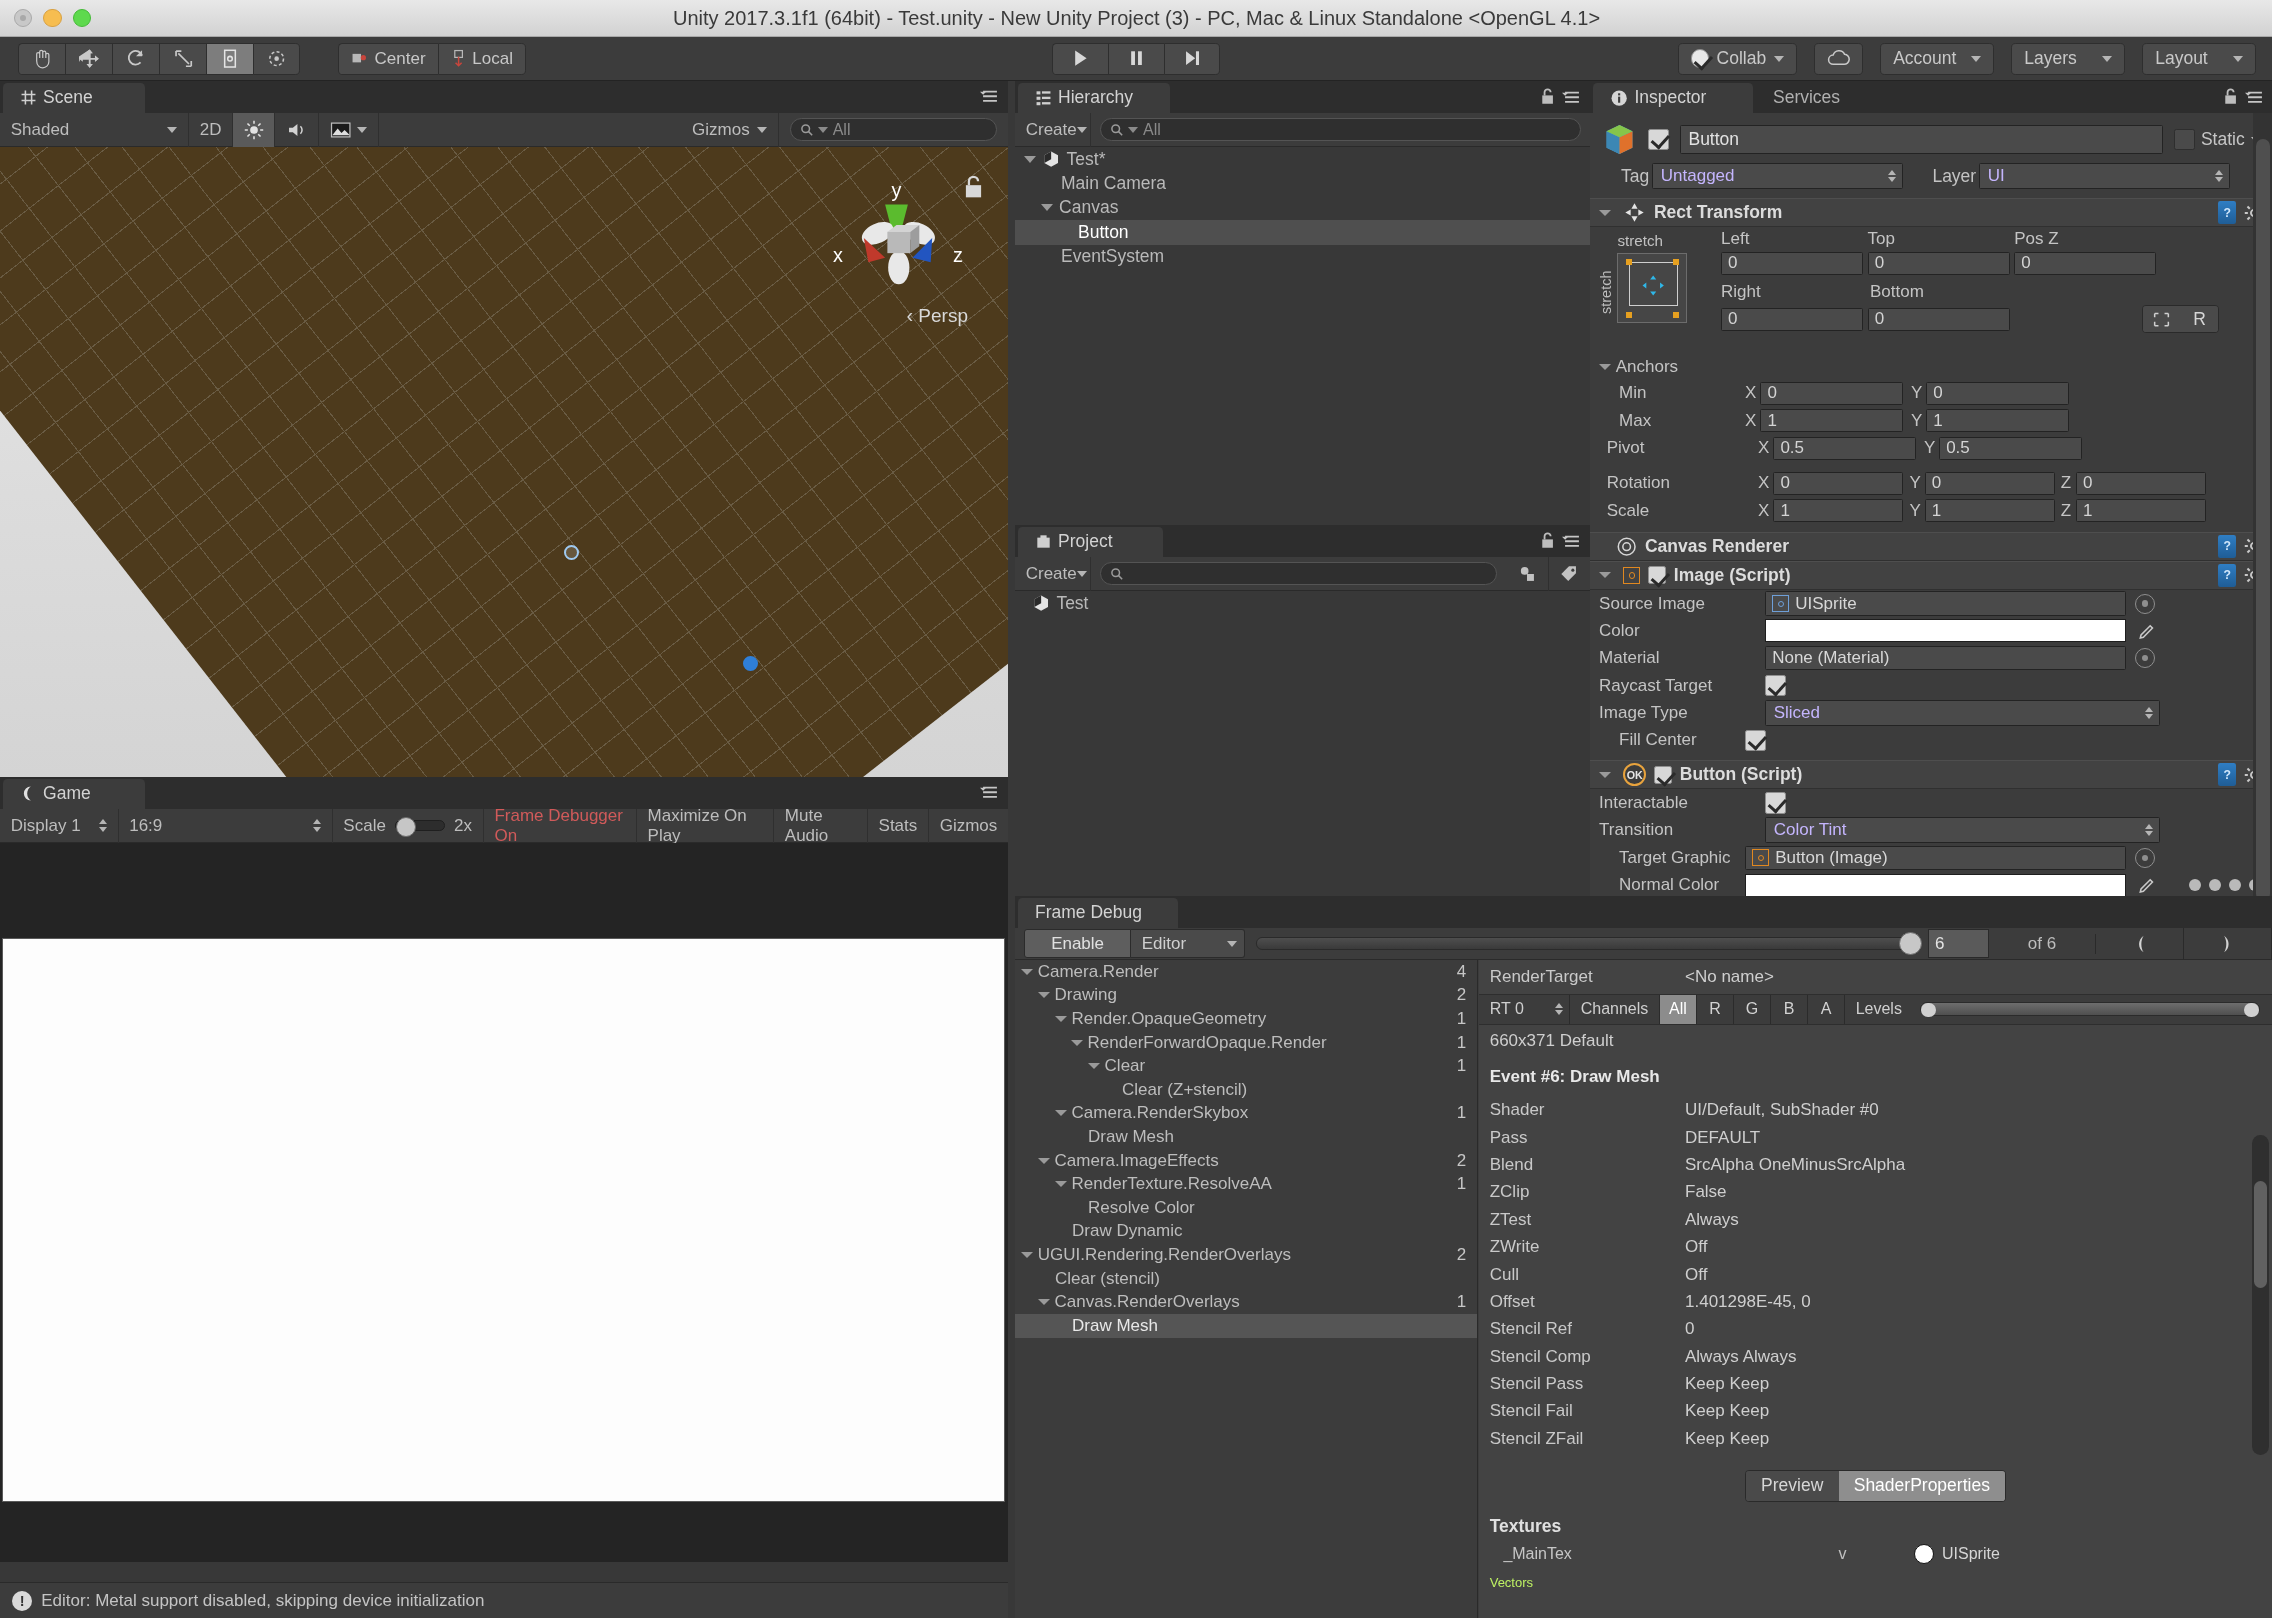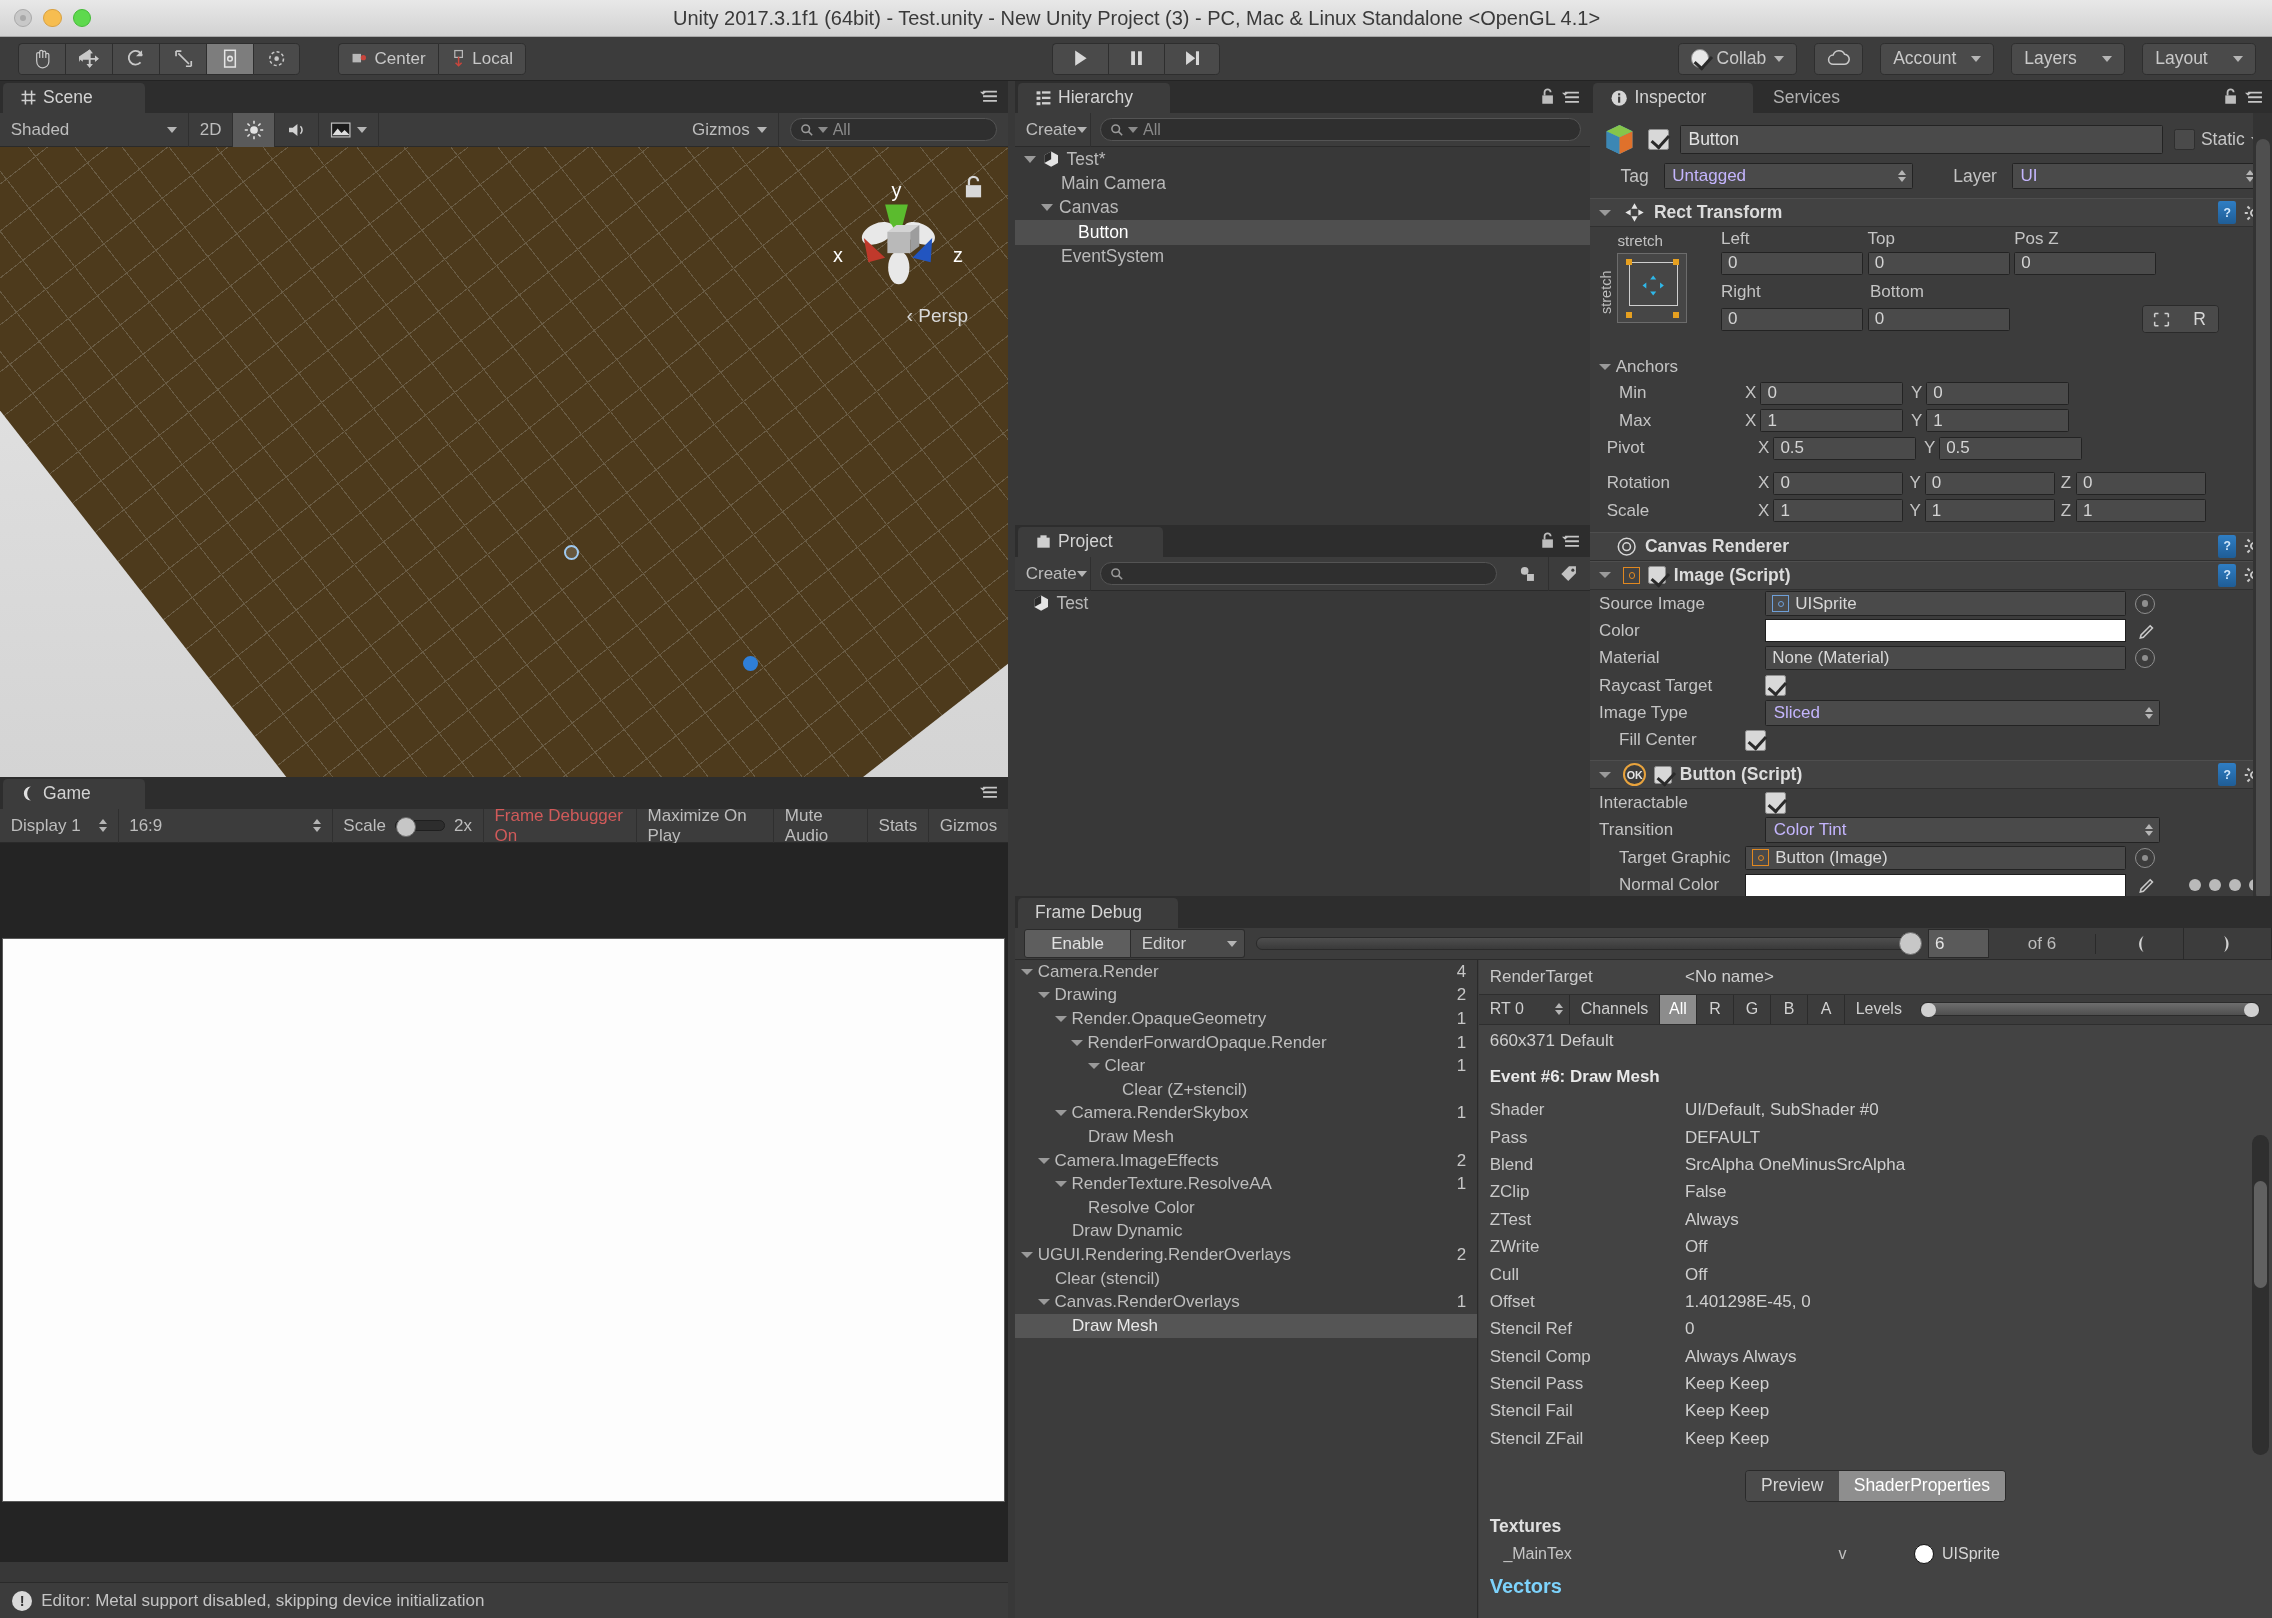--- a/index.html
+++ b/index.html
@@ -142,21 +142,21 @@
   #inspector-panel { left: 1590px; top: 81px; width: 683px; height: 815px; }
   .insp-body { position: absolute; left: 0; top: 32px; width: 683px; height: 783px; background: #3c3c3c; overflow: hidden; }
   .insp-head { display: flex; align-items: center; gap: 10.7px; padding: 9.1px 12.2px 0 12.2px; }
   .go-icon { width: 35px; height: 35px; flex: none; }
   .chk { width: 21.3px; height: 21.3px; background: #d8d8d8; border: 0.8px solid #8f8f8f; border-radius: 2.3px; position: relative; flex: none; }
   .chk.on::after { content:""; position:absolute; left:6.1px; top:1.5px; width:7.6px;height:13.7px;border:solid #2a2a2a; border-width:0 3px 3px 0; transform: rotate(42deg); }
   .chk.off { background: #4a4a4a; border-color: #2e2e2e; }
   .namefield { flex: 1; height: 29px; background: #4a4a4a; border: 0.8px solid #232323; border-radius: 1.5px; display: flex; align-items: center; padding: 0 7.6px; font-size: 17.5px; color: #e2e2e2; }
   .static-box { display: flex; align-items: center; gap: 6.1px; font-size: 17.5px; color: #c6c6c6; }
 
-  .taglayer { display: flex; align-items: center; gap: 15px; padding: 6.1px 12.2px 9.1px 12.2px; }
+  .taglayer { display: flex; align-items: center; gap: 3px; padding: 6.1px 12.2px 9.1px 12.2px; }
   .lbl { font-size: 17.5px; color: #c3c3c3; }
   .dropdown { height: 26px; background: #4a4a4a; border: 0.8px solid #232323; border-radius: 1.5px; display: flex; align-items: center; justify-content: space-between; padding: 0 6.1px 0 7.6px; font-size: 17px; color: #c4b5fd; }
   .updown { display: flex; flex-direction: column; gap: 2.3px; }
   .updown i { width: 0;height: 0;border-left: 4.6px solid transparent;border-right: 4.6px solid transparent; display: block;}
   .updown i.u { border-bottom: 5.3px solid #b5b5b5; }
   .updown i.d { border-top: 5.3px solid #b5b5b5; }
 
   .comp-header { height: 29px; background: #424242; border-top: 0.8px solid #4e4e4e; border-bottom: 0.8px solid #303030; display: flex; align-items: center; gap: 7.6px; padding: 0 9.1px; font-size: 17.5px; color: #dcdcdc; font-weight: bold; }
   .comp-header .spacer { flex: 1; }
   .doc-ico { width: 18.3px; height: 23px; background: linear-gradient(180deg,#2f7ec4,#1f5d96); border-radius: 2.3px; color: #cfe6fb; font-size: 12.2px; display:flex;align-items:center;justify-content:center;}
@@ -1212,21 +1212,21 @@
 
       <div style="padding:13.7px 0 0 10.7px;font-size:17.5px;font-weight:bold;color:#e0e0e0;">
         <span>Textures</span>
       </div>
       <div style="display:flex;align-items:center;padding:7.6px 0 0 24.4px;font-size:16px;">
         <span style="width:335px;color:#c6c6c6;">_MainTex</span>
         <span style="width:76px;color:#c0c0c0;">v</span>
         <span style="width:20px;height:20px;background:#fff;border:1.5px solid #141414;border-radius:10px 10px 10px 10px;margin-right:7.6px;"></span>
         <span style="color:#d6d6d6;">UISprite</span>
       </div>
-      <div style="padding:10.7px 0 0 10.7px;font-size:20px;font-weight:bold;color:#7dd3fc;">
+      <div style="padding:10.7px 0 0 10.7px;font-size:13px;font-weight:normal;color:#bef264;">
         <span>Vectors</span>
       </div>
 
       <div class="fd-scroll">
         <div class="fd-track"></div>
         <div class="fd-sthumb"></div>
       </div>
     </div>
   </div>
 </div>

